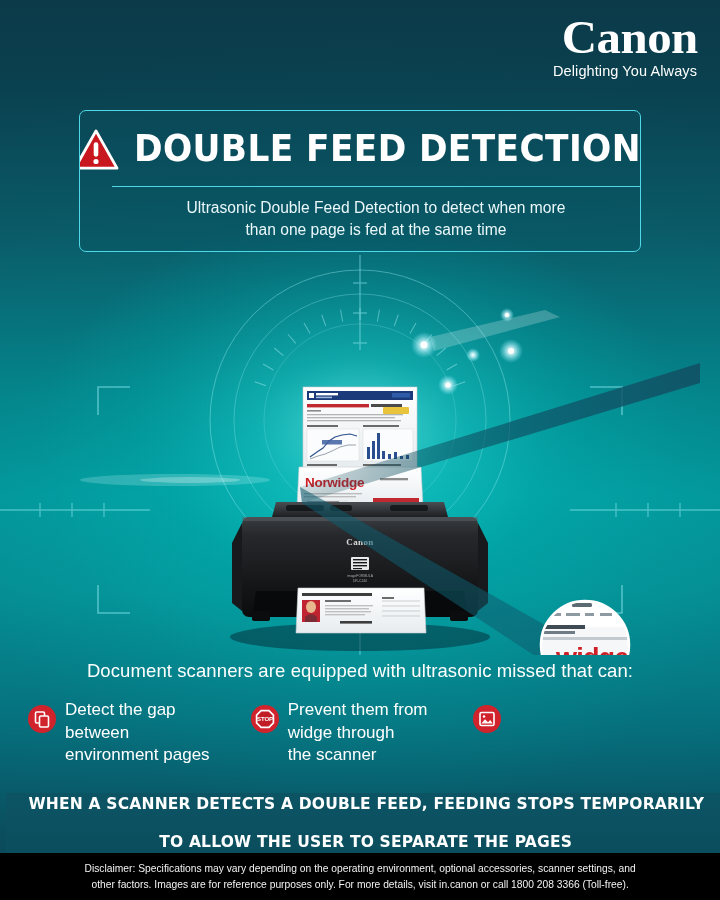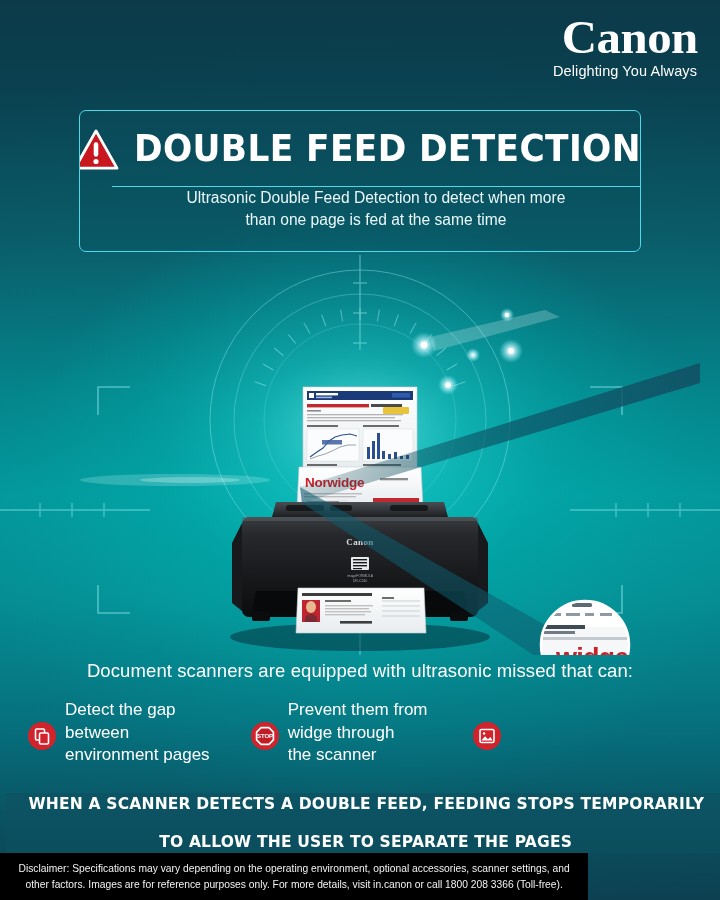--- a/index.html
+++ b/index.html
@@ -62,41 +62,41 @@
     font-weight: bold;
     font-size: 37px;
     color: #ffffff;
     letter-spacing: 0.4px;
     transform: scaleX(0.93);
     transform-origin: left center;
     white-space: nowrap;
   }
   .subtitle {
     height: 64px;
-    display: flex; align-items: flex-start; justify-content: center;
+    display: flex; align-items: center; justify-content: center;
     text-align: center;
     font-size: 15.6px;
     line-height: 1.42;
     color: #eaf8fb;
     padding: 0 40px;
   }
   
   .hero { position: absolute; left: 0; top: 255px; width: 720px; height: 400px; }
   .hero svg { position: absolute; left: 0; top: 0; }
   
   .features { position: absolute; left: 0; top: 660px; width: 720px; }
   .feat-head {
     text-align: center;
     font-size: 18.5px;
     color: #ffffff;
     letter-spacing: 0.1px;
     margin-bottom: 17px;
   }
   .feat-row { display: flex; padding: 0 28px; gap: 4px; }
-  .feat { display: flex; gap: 9px; width: 33.33%; align-items: center; }
+  .feat { display: flex; gap: 9px; width: 33.33%; }
   .feat-ico { width: 28px; height: 28px; flex: 0 0 28px; margin-top: 6px; }
   .feat-txt {
     font-size: 17px;
     line-height: 1.33;
     color: #ffffff;
   }
   
   .banner {
     position: absolute; left: 6px; top: 793px; width: 720px; height: 60px;
     background: linear-gradient(180deg, #0c5464 0%, #0b4e5e 100%);
@@ -108,21 +108,21 @@
     font-weight: bold;
     font-size: 16.5px;
     color: #ffffff;
     letter-spacing: 0.2px;
     transform: scaleX(0.94);
     line-height: 1.32;
     white-space: nowrap;
   }
   
   .disclaimer {
-    position: absolute; left: 0; top: 853px; width: 588px; height: 47px;
+    position: absolute; left: 0; top: 853px; width: 720px; height: 47px;
     background: #000000;
     display: flex; align-items: center; justify-content: center;
   }
   .disclaimer-txt {
     text-align: center;
     font-size: 10.6px;
     line-height: 1.5;
     color: #f2f2f2;
     padding: 0 24px;
     transform: scaleX(0.97);

